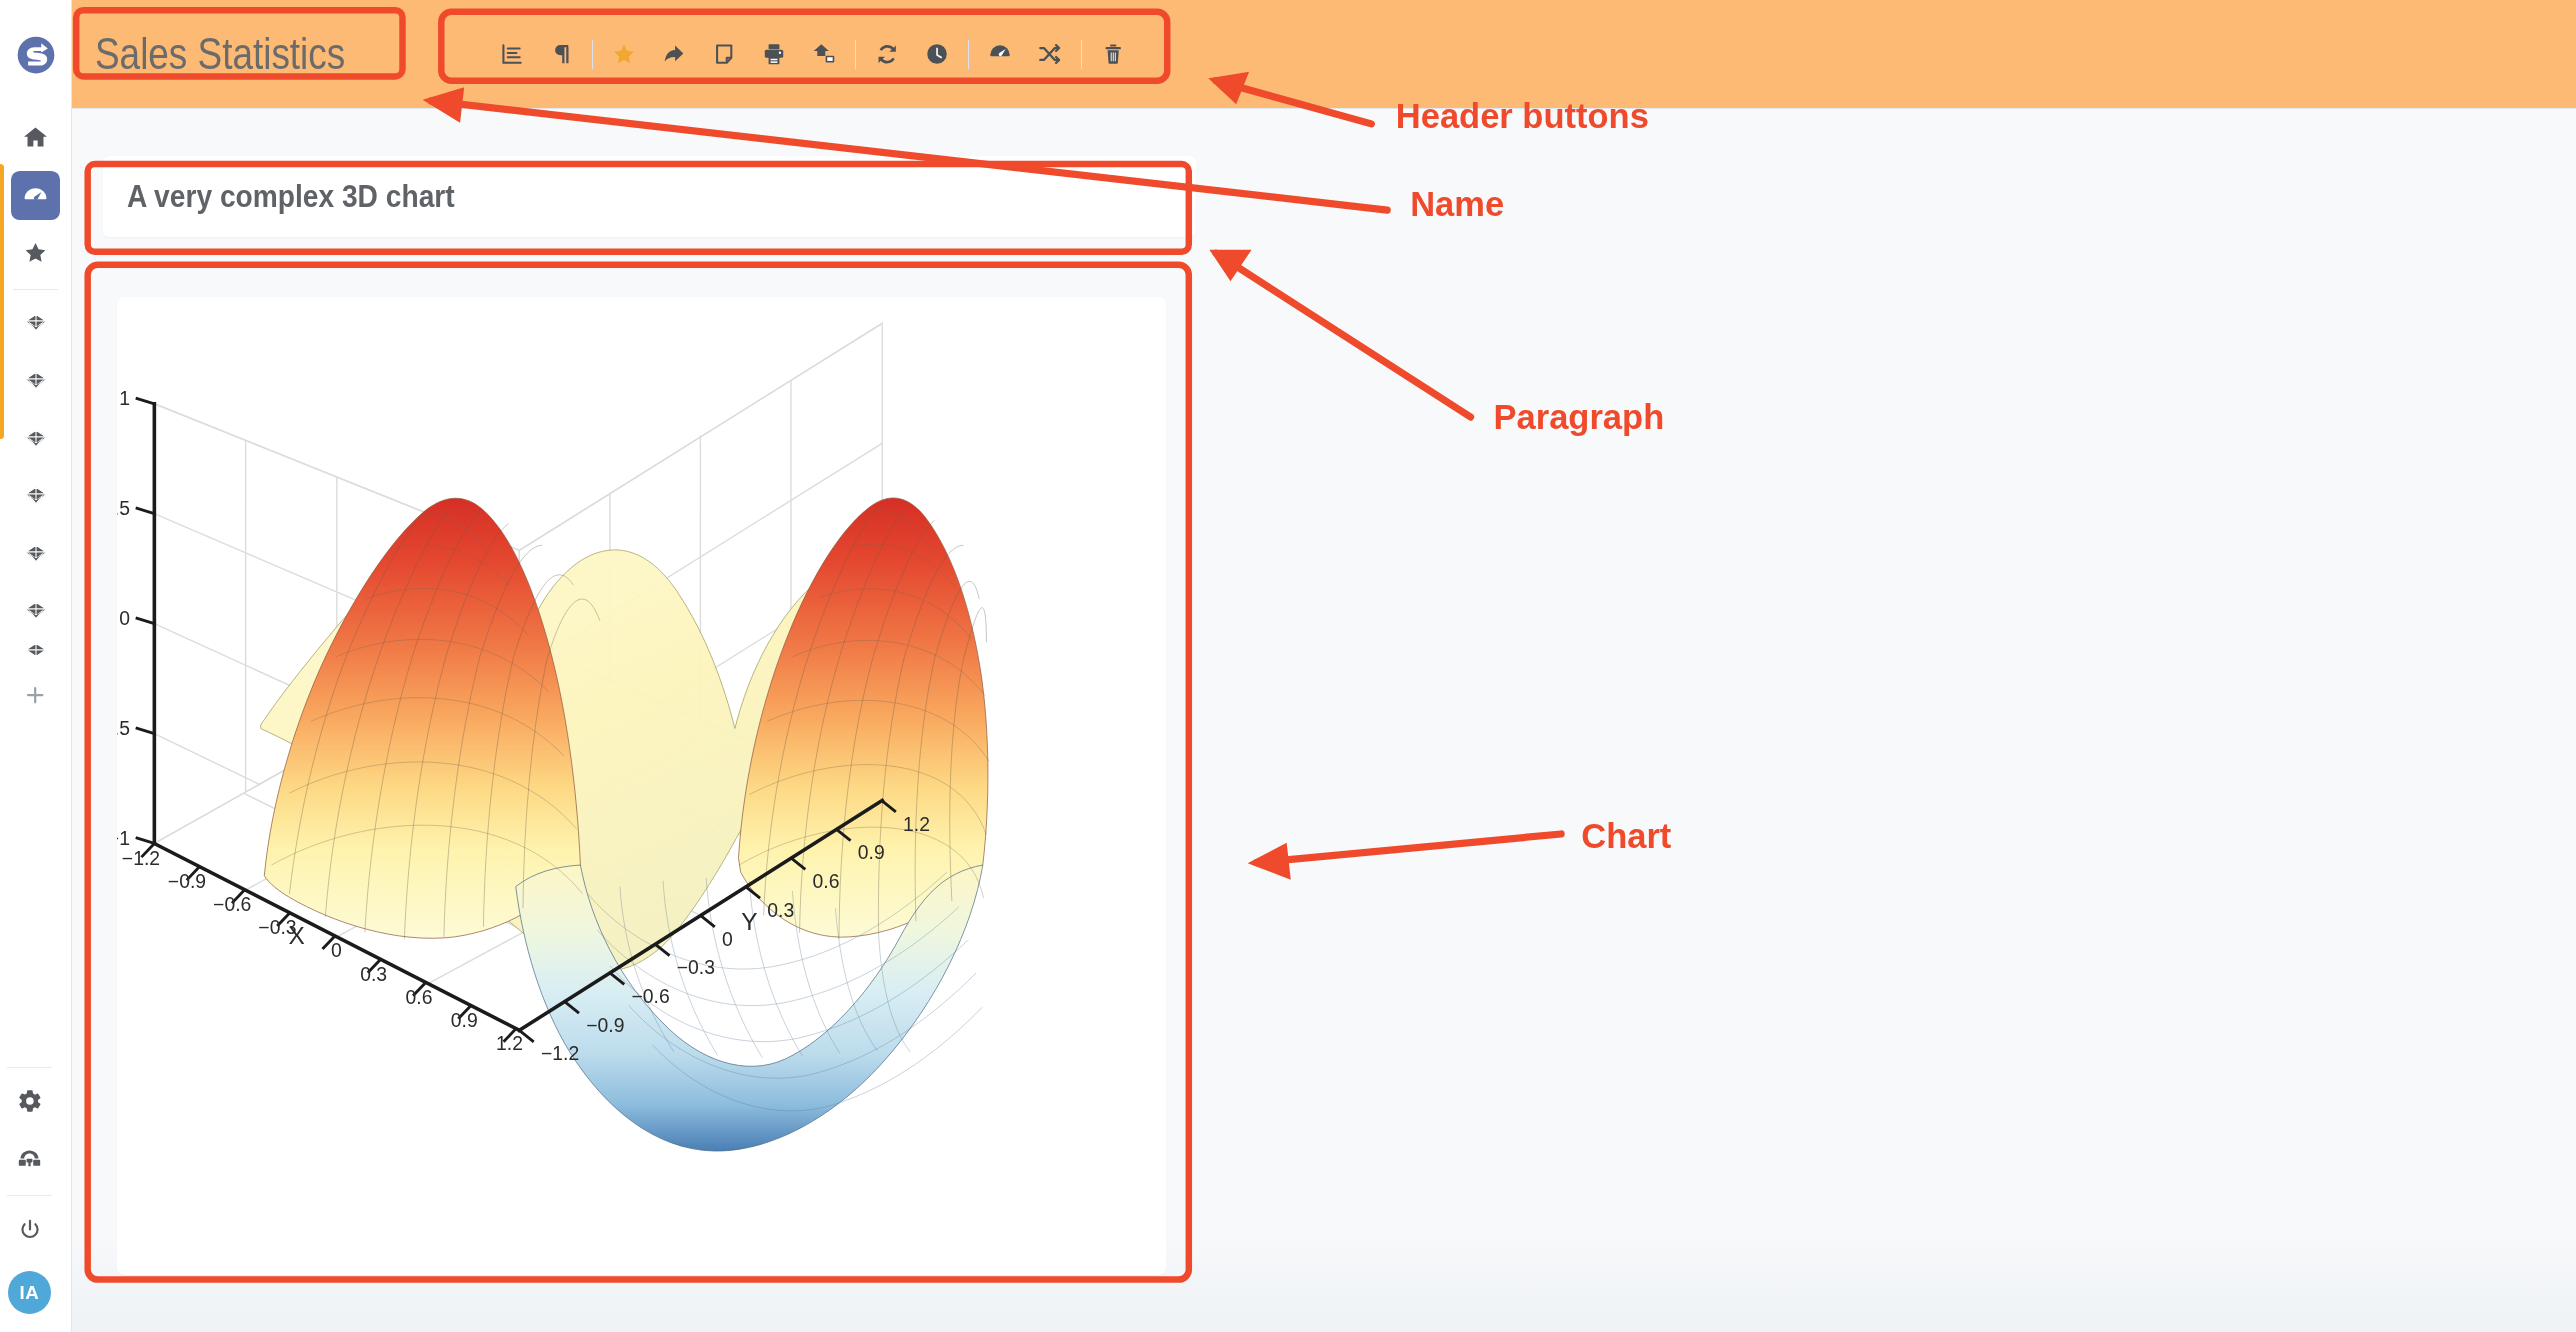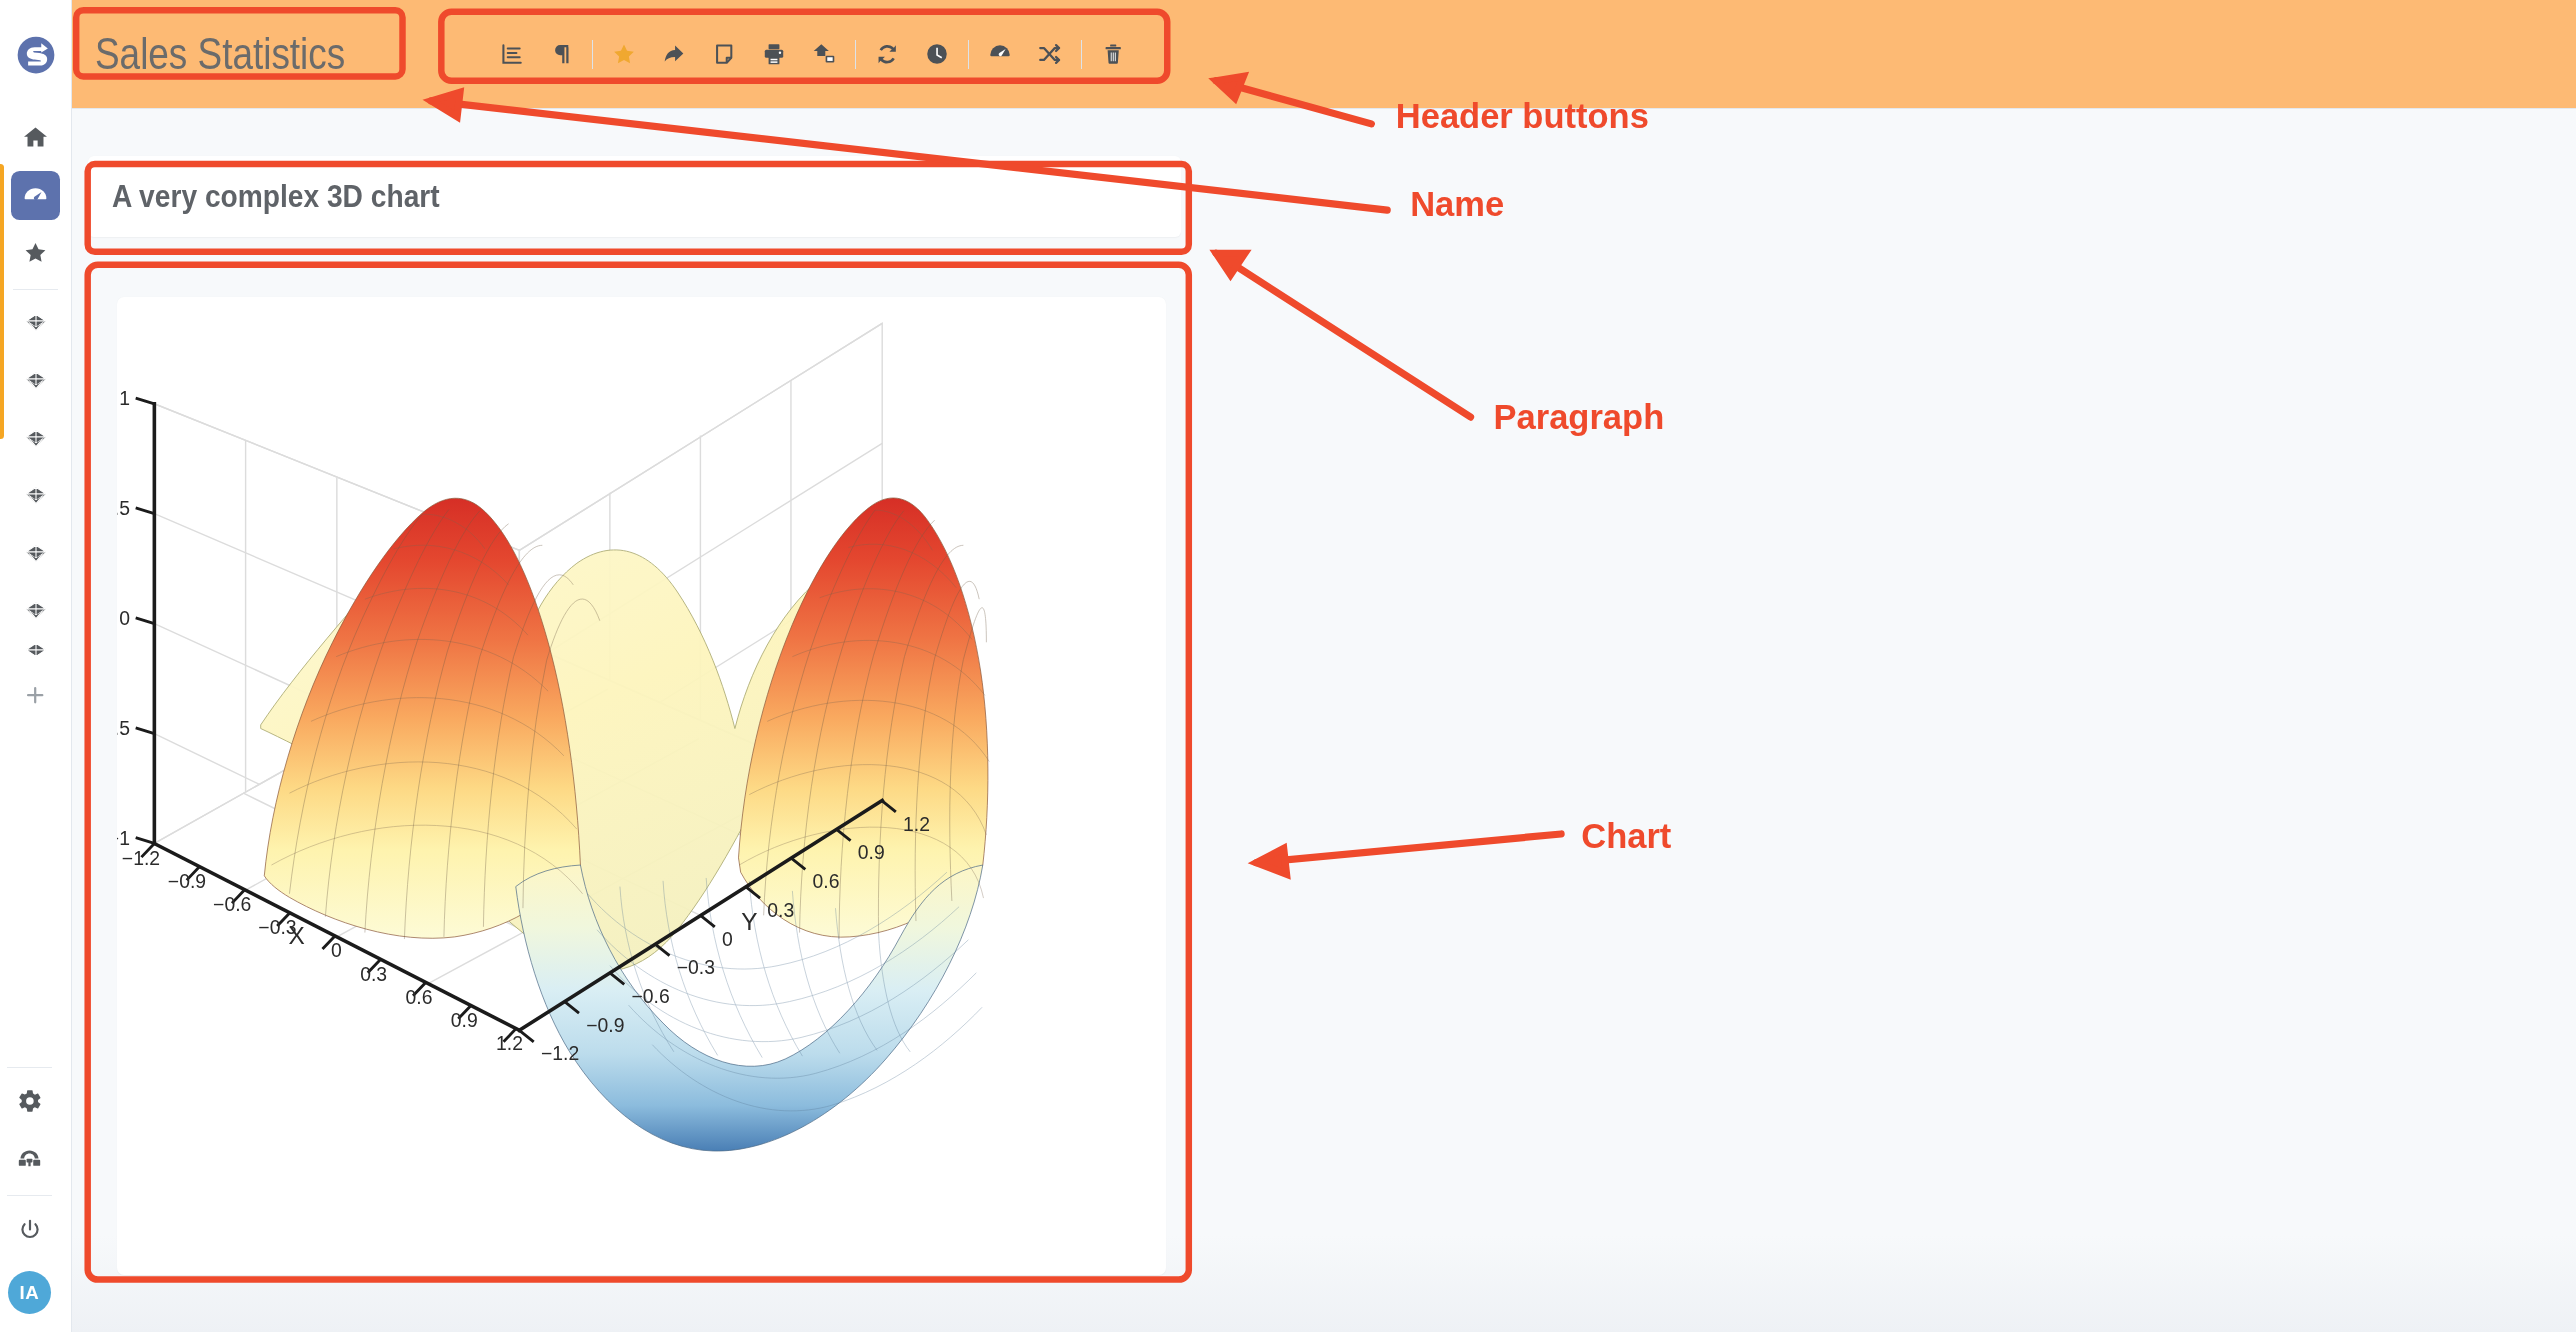--- a/index.html
+++ b/index.html
@@ -59,21 +59,21 @@
     color: #4c5156; cursor: pointer; border-radius: 4.3px;
   }
   .tool-btn.star { color: #f0a830; }
   .tool-sep { width: 1.4px; height: 29px; background: #dde3ea; margin: 0 5.8px; }
 
   
   .content { position: absolute; left: 72px; top: 109px; right: 0; bottom: 0;
              background: linear-gradient(180deg,#f7f9fb 0%, #f7f9fb 92%, #eef1f5 100%); }
 
   .name-card {
-    position: absolute; left: 16px; top: 47px; width: 1093px; height: 81px;
+    position: absolute; left: 31px; top: 47px; width: 1093px; height: 81px;
     background: #ffffff; border-radius: 5.8px; display: flex; align-items: center;
     box-shadow: 0 0.7px 1.4px rgba(0,0,0,0.04);
   }
   .name-text {
     margin-left: 24.4px; font-size: 32px; font-weight: bold; color: #5f6368;
     font-family: "Liberation Sans Narrow", "Liberation Sans", sans-serif;
     transform: scaleX(0.88); transform-origin: left center; white-space: nowrap;
   }
 
   .chart-card {

